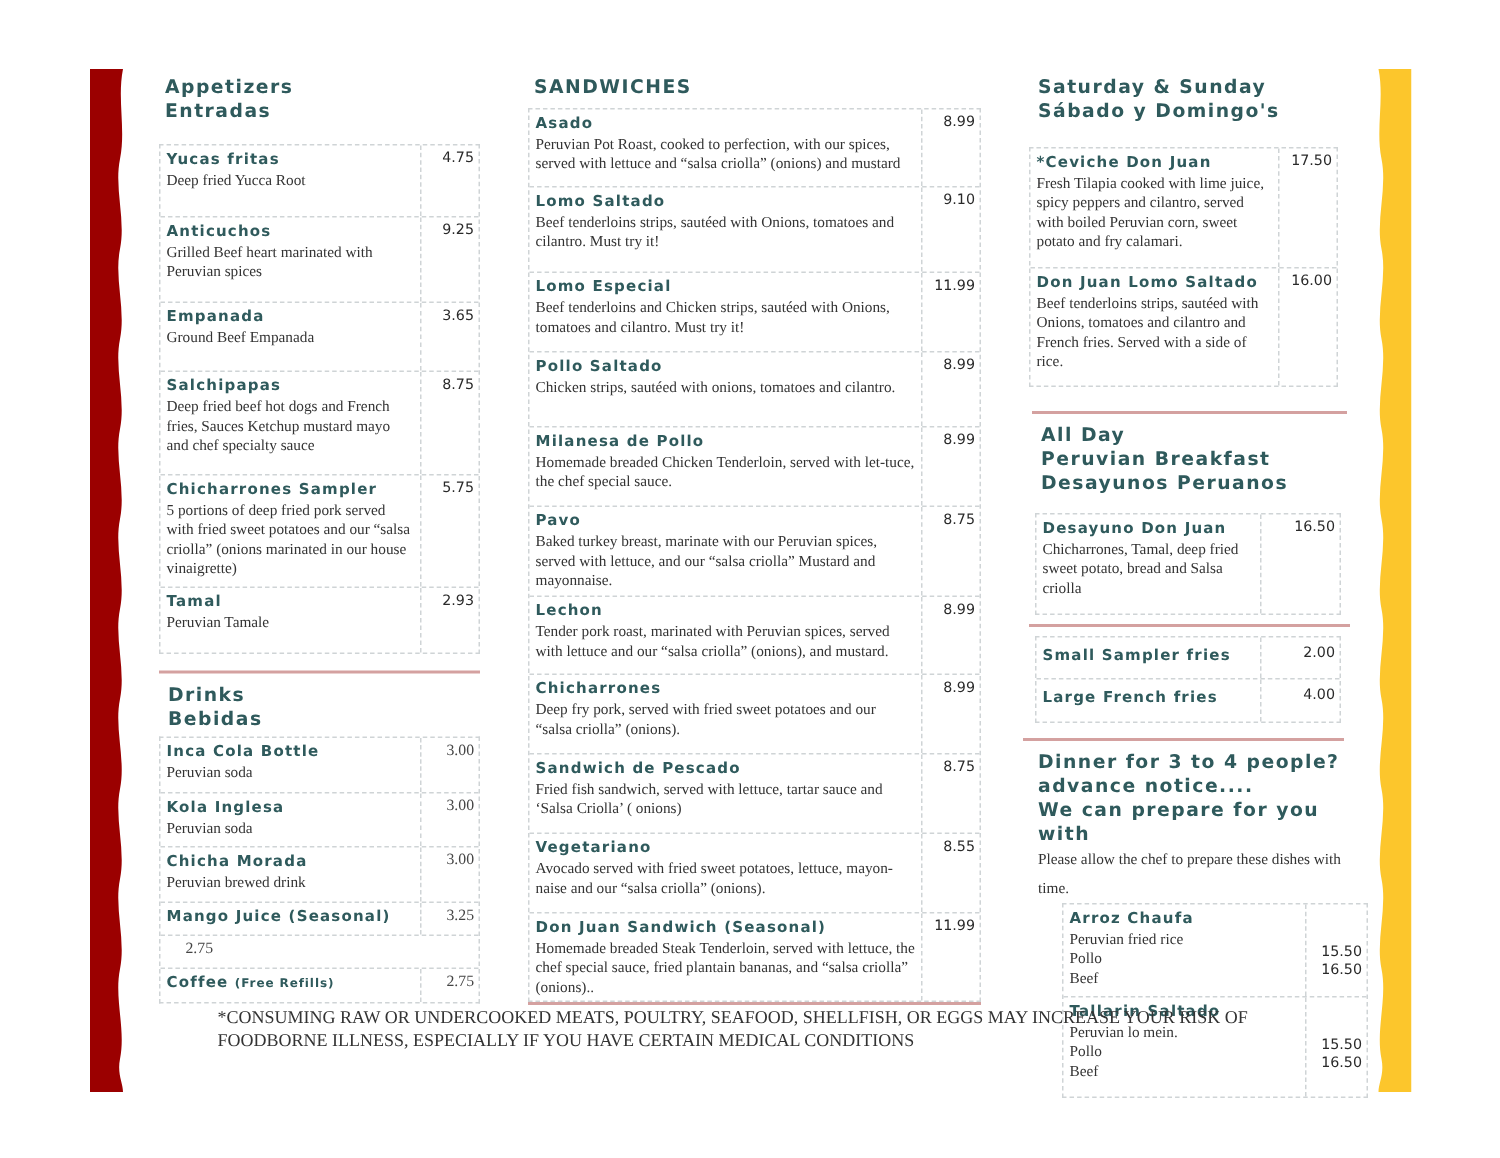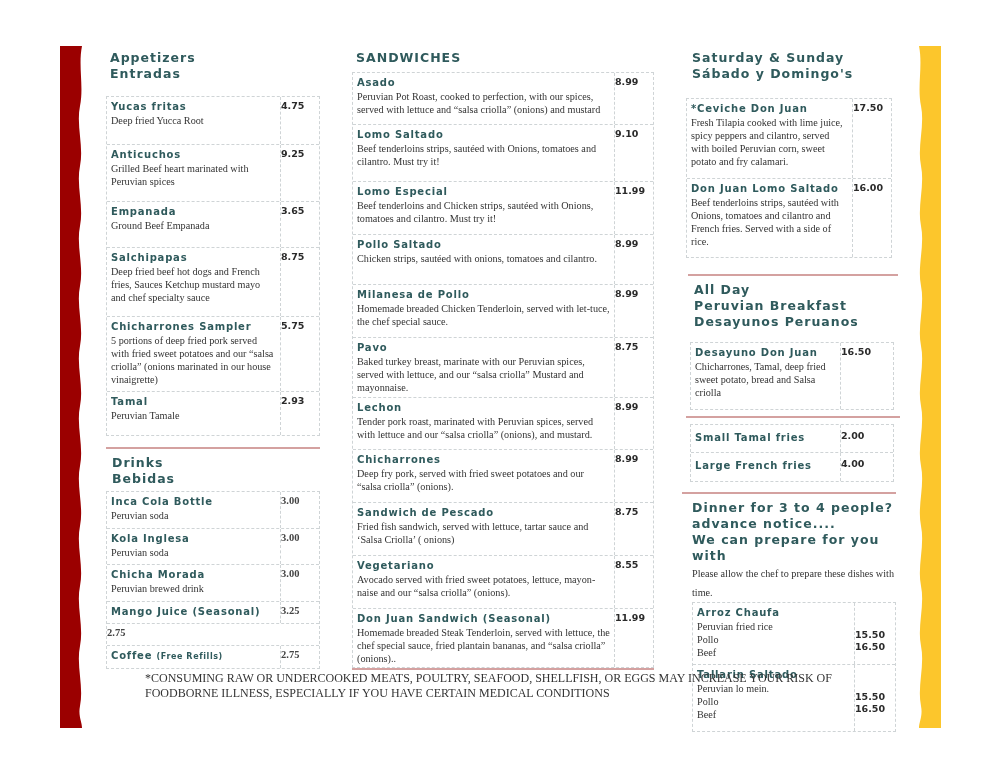--- a/index.html
+++ b/index.html
@@ -23,22 +23,22 @@
     font-size: 12.5px;
     letter-spacing: 1px;
     line-height: 16px;
   }
 
   .tbl { border: 1px dashed #cfd4d6; width: 100%; }
   .row { display: flex; border-bottom: 1px dashed #cfd4d6; }
   .row:last-child { border-bottom: none; }
   .cell-main { flex: 1; padding: 3px 4px 4px 4px; border-right: 1px dashed #cfd4d6; }
   .cell-price {
-    width: 38px; padding: 3px 3px 0 0;
-    font-family: "DejaVu Sans", sans-serif; font-size: 9.5px; color: #2a2a2a; font-weight: bold;
+    width: 38px; text-align: right; padding: 3px 3px 0 0;
+    font-family: "DejaVu Sans", sans-serif; font-size: 9.5px; color: #2a2a2a;
   }
   .cell-price.serif { font-family: "Liberation Serif", serif; font-size: 10.5px; color: #444; }
   .item-name {
     font-family: "DejaVu Sans", sans-serif; font-weight: bold; color: #2f5a5c;
     font-size: 10px; letter-spacing: 0.8px; line-height: 14px;
   }
   .item-name .small { font-size: 8px; letter-spacing: 0.6px; }
   .item-desc { font-size: 10.2px; line-height: 13px; color: #333; }
 
   .divider { height: 2px; background: #c98a88; opacity: 0.8; }
@@ -280,40 +280,40 @@
           <div class="item-desc">Chicharrones, Tamal, deep fried sweet potato, bread and Salsa criolla</div>
         </div>
       <div class="cell-price" style="width:52px">16.50</div>
     </div>
   </div>
 
   <div class="divider" style="margin-top:6px; width:214px; margin-left:4px;"></div>
   <div class="tbl" style="width:204px; margin-left:8px; margin-top:6px;">
     <div class="row" style="height:28px">
       <div class="cell-main" style="padding-top:6px">
-          <div class="item-name">Small Tamal fries</div>
+          <div class="item-name">Small Sampler fries</div>
         </div>
       <div class="cell-price" style="width:52px; padding-top:5px">2.00</div>
     </div>
     <div class="row" style="height:28px">
       <div class="cell-main" style="padding-top:6px">
           <div class="item-name">Large French fries</div>
         </div>
       <div class="cell-price" style="width:52px; padding-top:5px">4.00</div>
     </div>
   </div>
 
   <div class="divider" style="margin-top:10px; width:214px; margin-left:0;"></div>
   <div style="padding:6px 0 0 10px;">
     <div class="heading">Dinner for 3 to 4 people?</div>
     <div class="heading">advance notice....</div>
     <div class="heading">We can prepare for you with</div>
     <div class="plain-note">Please allow the chef to prepare these dishes with time.</div>
   </div>
-  <div class="tbl" style="width:204px; margin-left:10px; margin-top:0;">
+  <div class="tbl" style="width:204px; margin-left:26px; margin-top:0;">
     <div class="row" style="height:62px">
       <div class="cell-main">
           <div class="item-name">Arroz Chaufa</div>
           <div class="item-desc">Peruvian fried rice</div>
           <div class="item-desc">Pollo</div>
           <div class="item-desc">Beef</div>
         </div>
       <div class="cell-price" style="width:40px; padding-top:26px; line-height:12px;">
           <div>15.50</div>
           <div>16.50</div>

